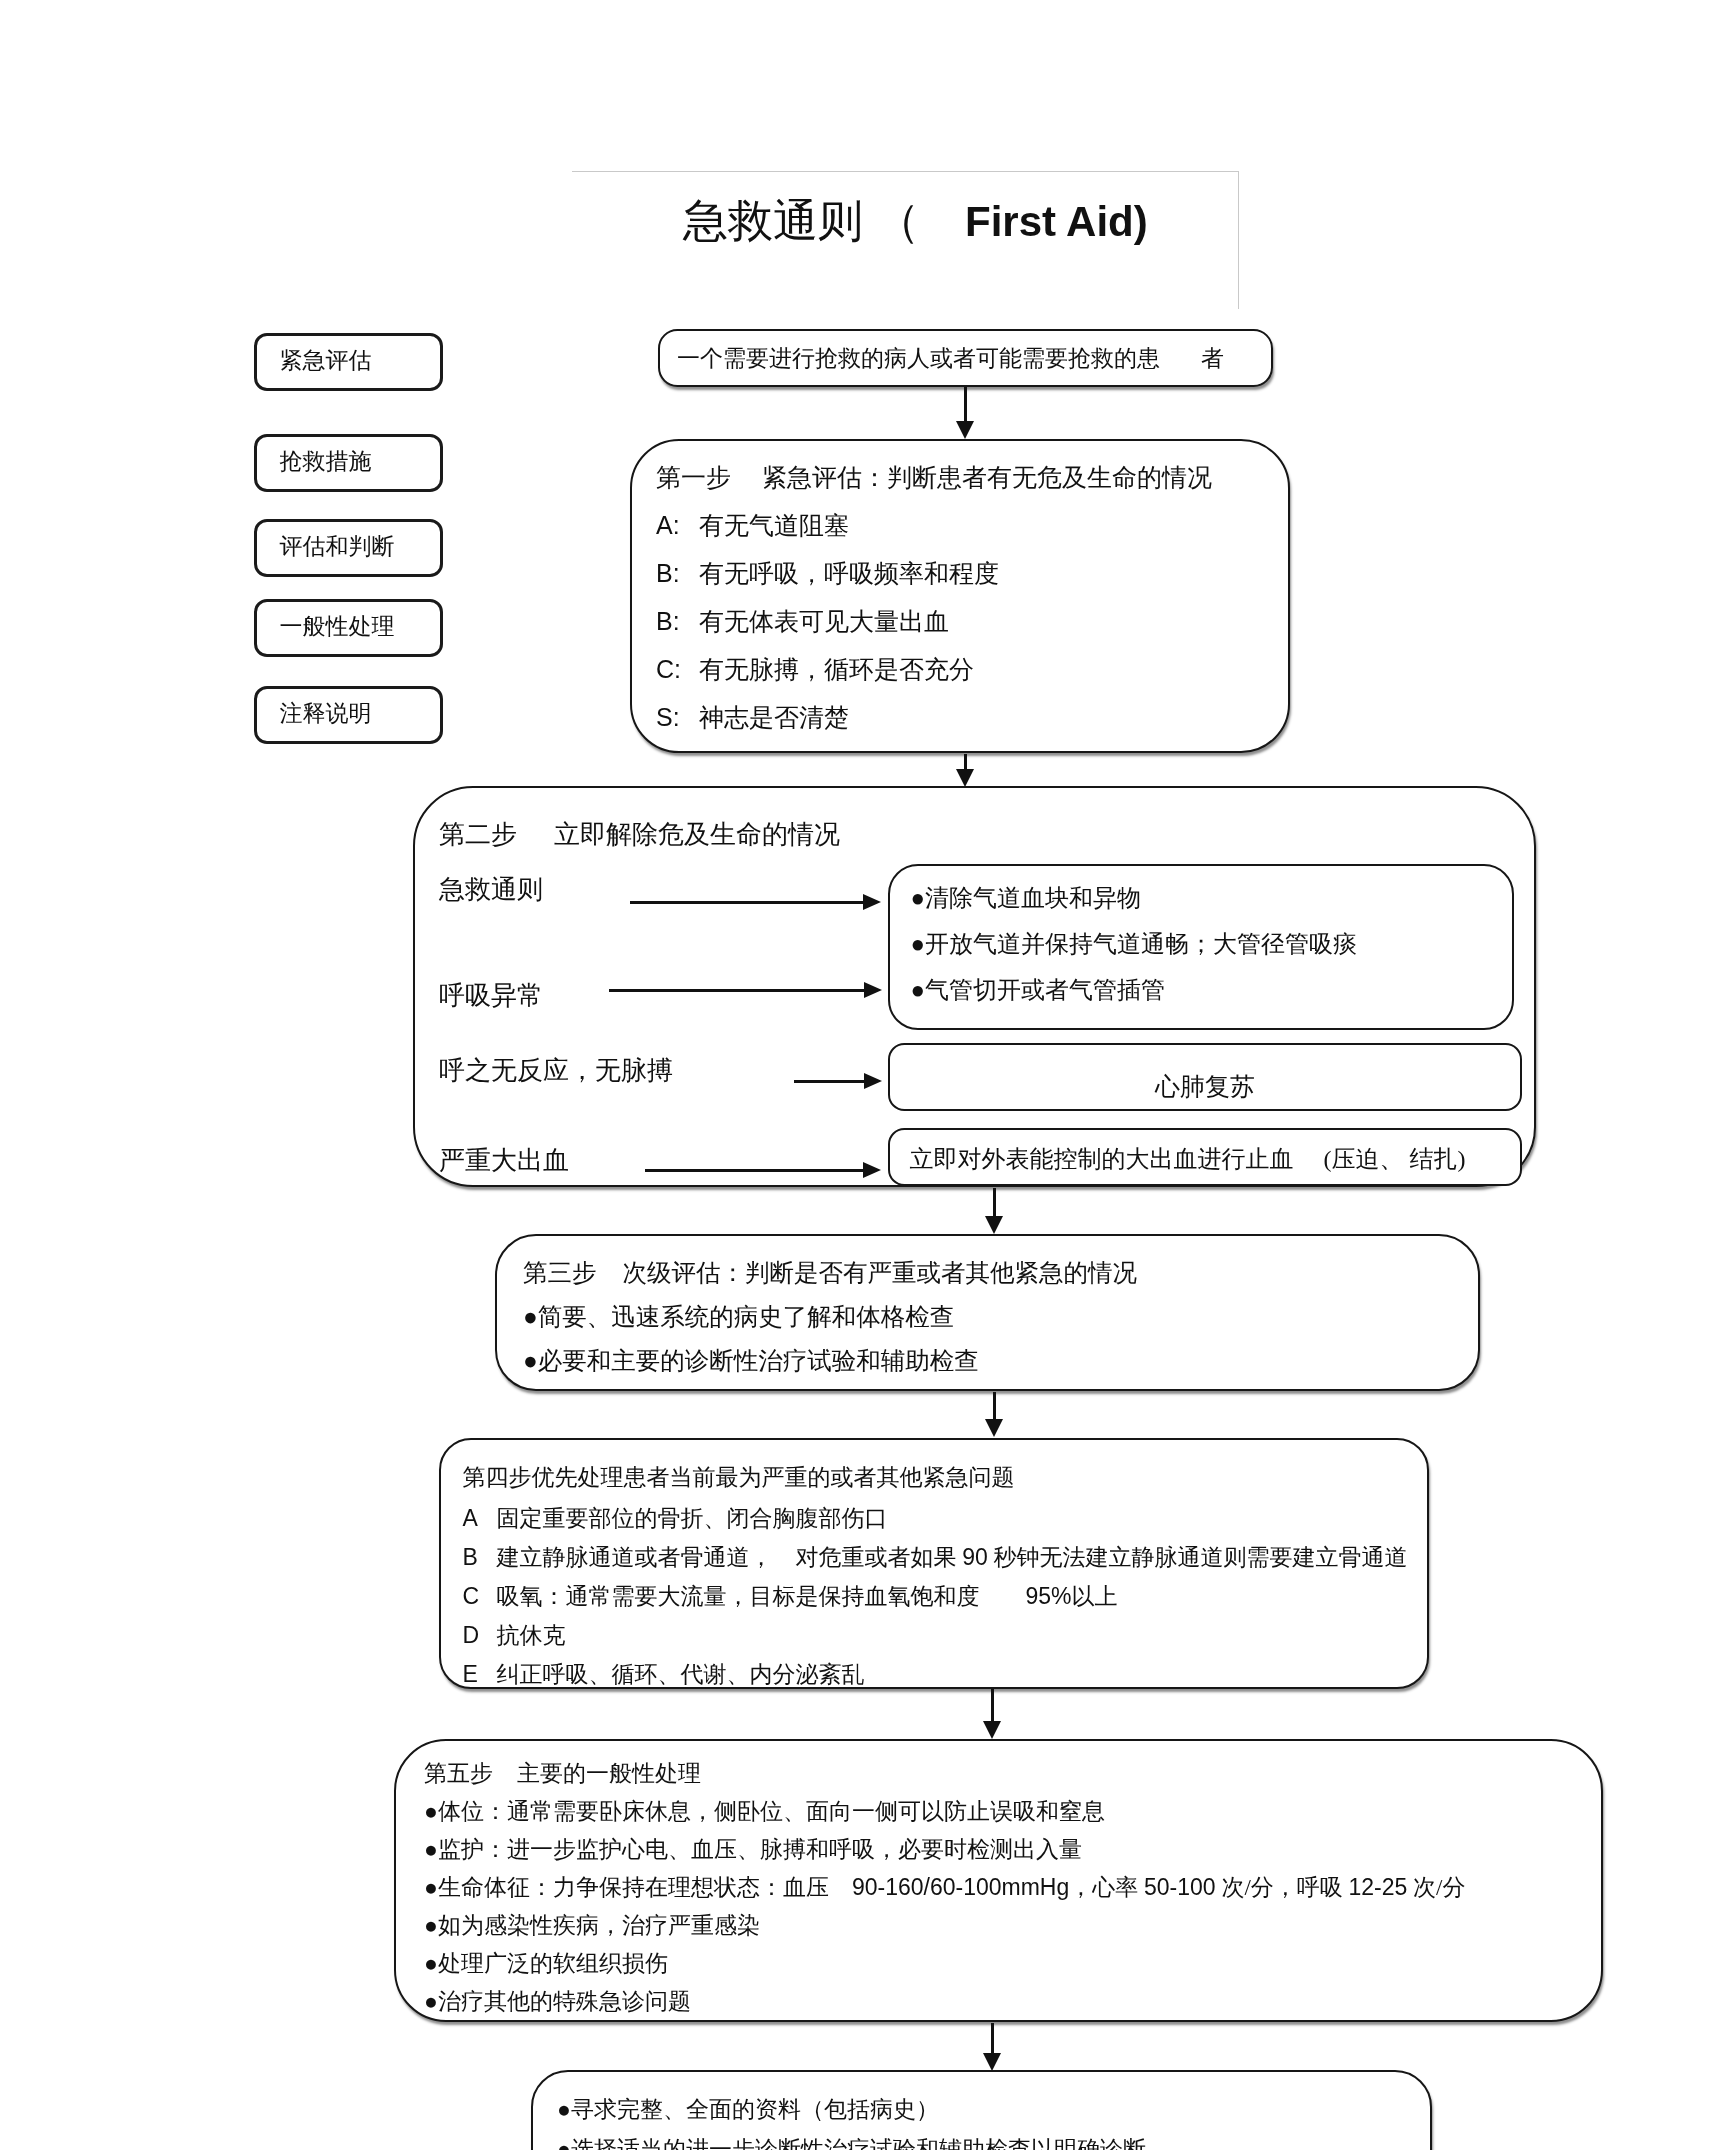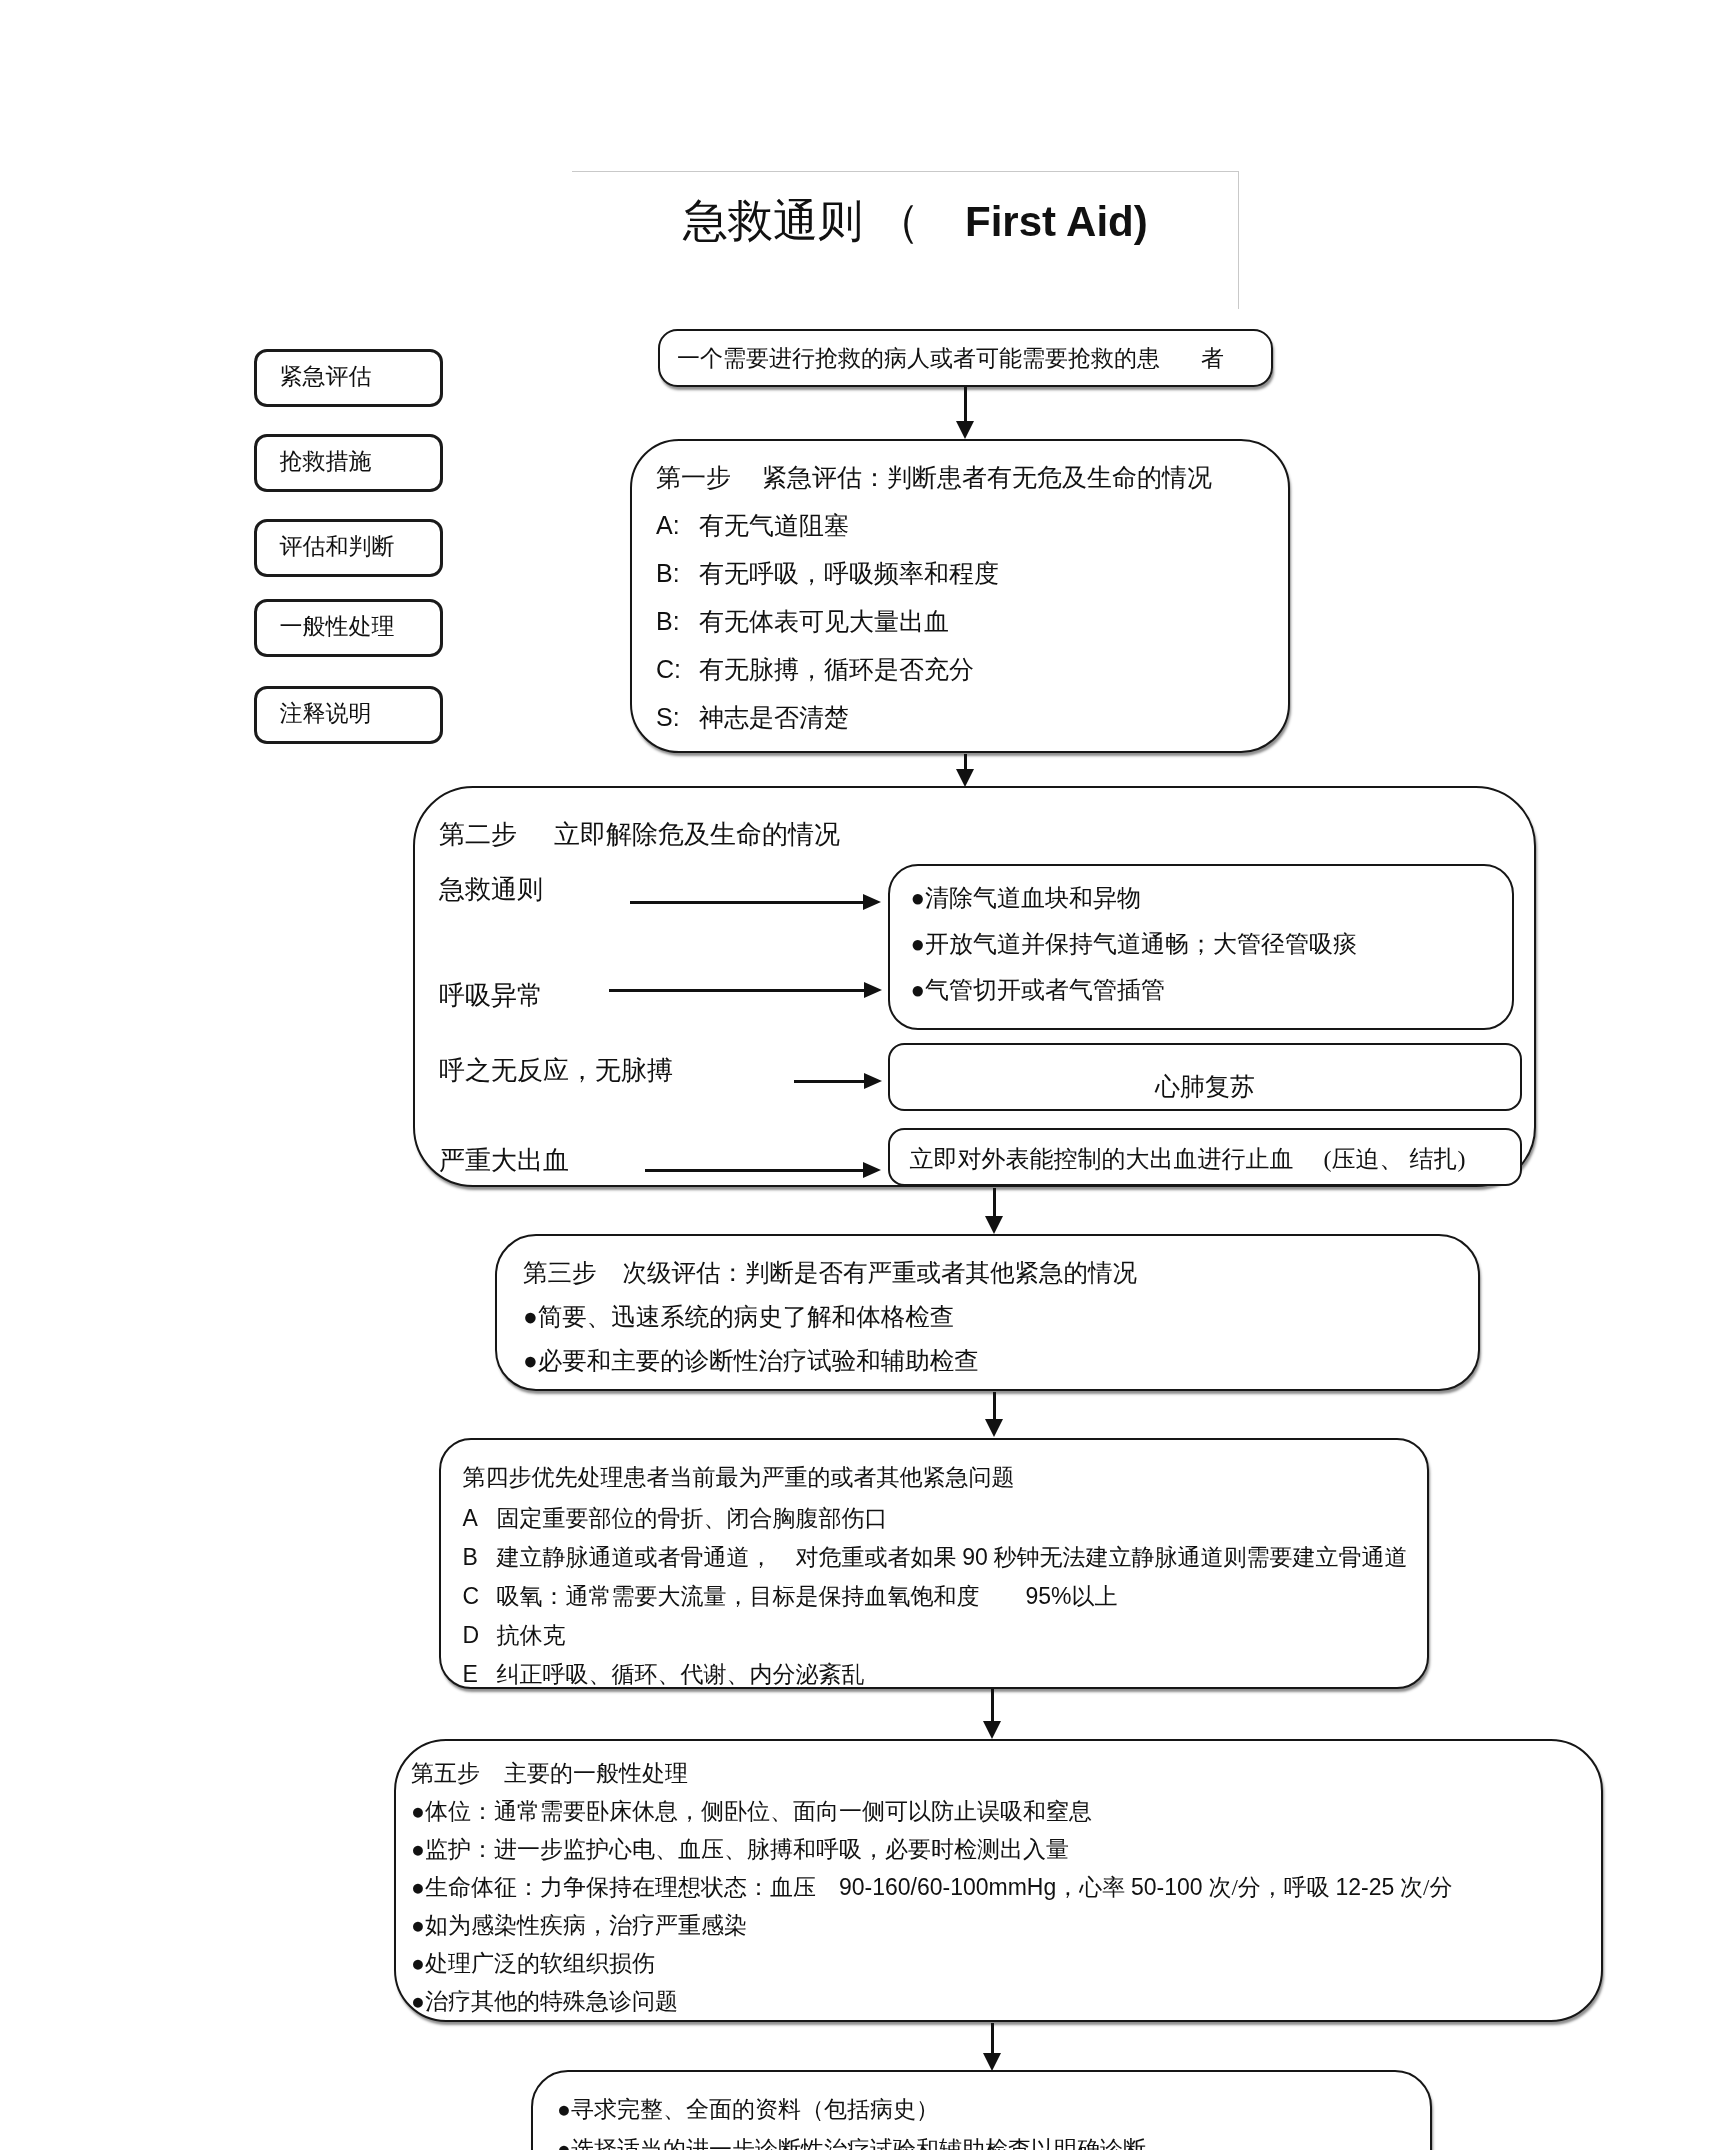--- a/index.html
+++ b/index.html
@@ -79,42 +79,42 @@
   .step3-box .line{height:44px;white-space:nowrap;}
   .step3-box .ttl{margin-left:26px;}
 
   .step4-box{left:439px;top:1438px;width:990px;height:251px;border-radius:32px;
     padding:21.5px 0 0 21.5px;font-size:23px;}
   .s4-items{margin-top:10.3px;}
   .s4-items .row{height:39px;white-space:nowrap;}
   .s4-items .k{display:inline-block;width:34px;}
 
   .step5-box{left:394px;top:1739px;width:1209px;height:283px;border-radius:52px;
-    padding:17px 0 0 15px;font-size:23px;}
+    padding:17px 0 0 28px;font-size:23px;}
   .step5-box .line{height:38px;white-space:nowrap;}
   .step5-box .ttl{margin-left:24px;}
 
   .final-box{left:531px;top:2070px;width:901px;height:224px;border-radius:37px;
     padding:22.4px 0 0 24px;font-size:23px;}
   .final-box .line{height:40px;white-space:nowrap;}
 
   .varrow{position:absolute;width:2.6px;background:#111;}
   .varrow::after{content:"";position:absolute;left:50%;bottom:-18px;transform:translateX(-50%);
     border:9px solid transparent;border-bottom:0;border-top:18px solid #111;}
 </style>
 </head>
 <body>
 
 <div class="page">
 
   <div class="abs title-box">
     <span>急救通则</span><span class="title-paren">（</span><span class="lat title-latin">First Aid</span><span class="lat title-close">)</span>
   </div>
 
-  <div class="abs side-box" style="top:349px;"><span>紧急评估</span></div>
+  <div class="abs side-box" style="top:333px;"><span>紧急评估</span></div>
   <div class="abs side-box" style="top:434px;"><span>抢救措施</span></div>
   <div class="abs side-box" style="top:519px;"><span>评估和判断</span></div>
   <div class="abs side-box" style="top:599px;"><span>一般性处理</span></div>
   <div class="abs side-box" style="top:686px;"><span>注释说明</span></div>
 
   <div class="abs node start-box">
     <span>一个需要进行抢救的病人或者可能需要抢救的患</span><span class="trail">者</span>
   </div>
 
   <div class="varrow" style="left:964px;top:387px;height:34px;"></div>

